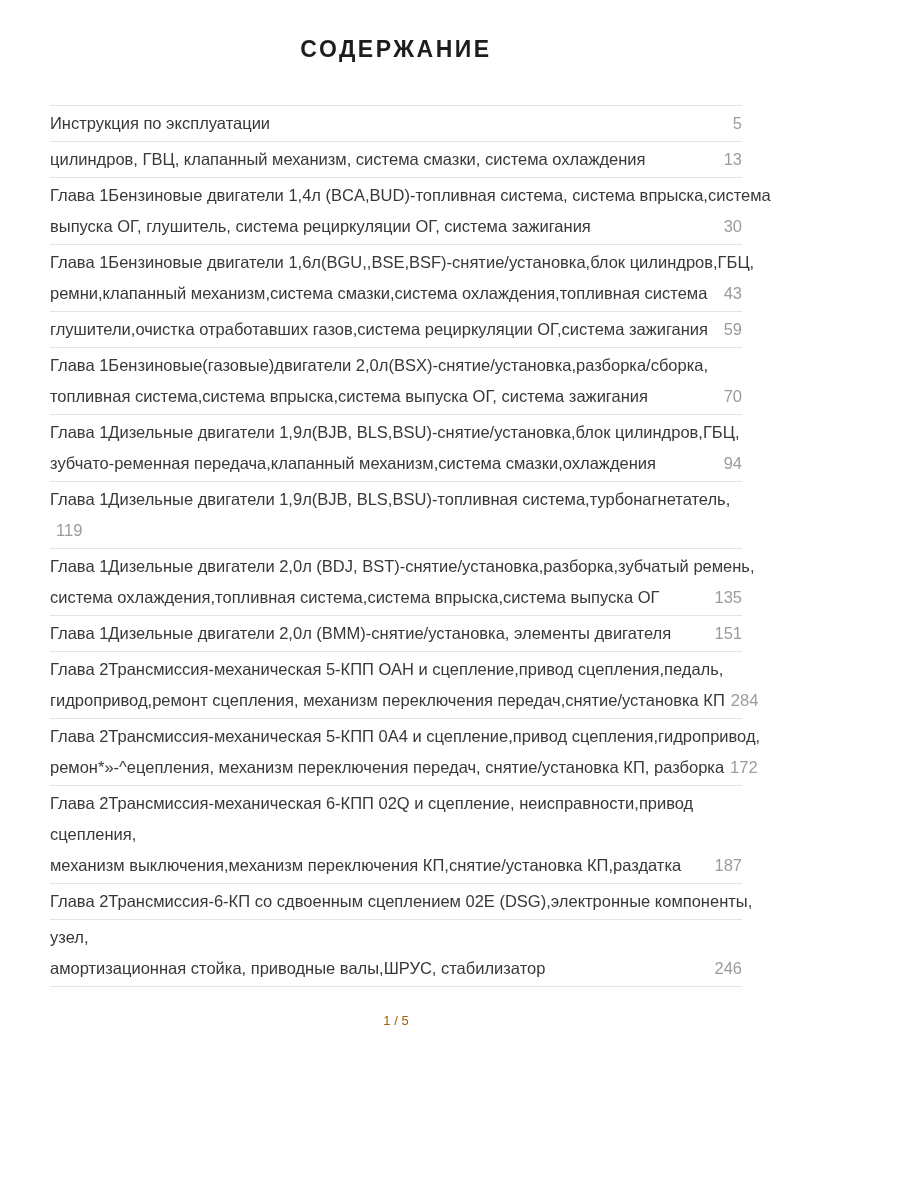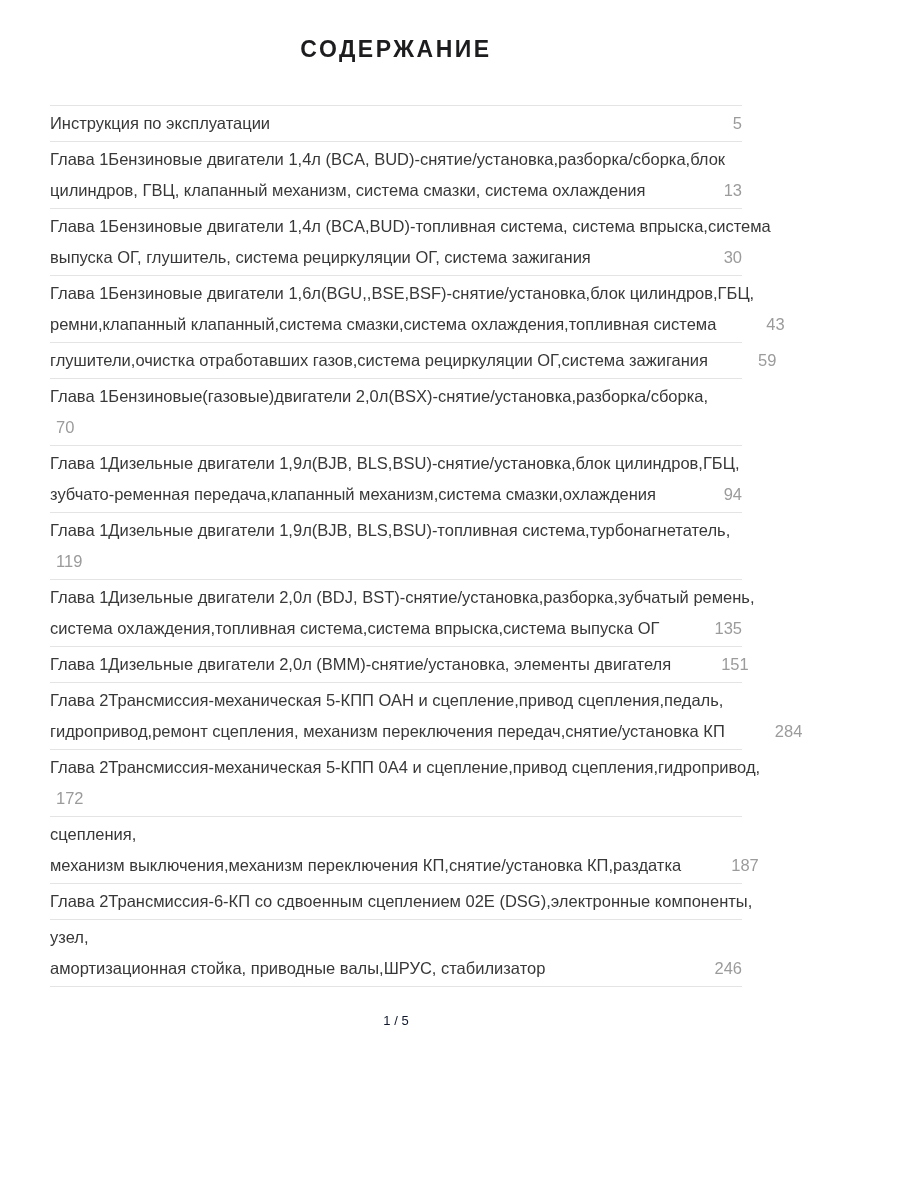--- a/index.html
+++ b/index.html
@@ -30,87 +30,86 @@
   }
   .entry {
     border-bottom: 1px solid #e4e4e4;
     padding: 2px 0;
   }
   .entry-line {
     font-size: 16.5px;
     line-height: 31px;
     color: #383838;
     white-space: nowrap;
-    gap: 44px;
   }
   .entry-last {
     display: flex;
     justify-content: space-between;
     align-items: baseline;
   }
   .entry-text {
     white-space: nowrap;
   }
   .entry-page {
     color: #9b9b9b;
     flex-shrink: 0;
     margin-left: 6px;
     font-size: 16.5px;
   }
   .footer {
     text-align: center;
-    color: #0f172a;
+    color: #a16207;
     font-size: 13px;
     margin-top: 26px;
     padding-bottom: 22px;
   }
 </style>
 </head>
 <body>
 
 <div class="page">
   <h1 class="title">СОДЕРЖАНИЕ</h1>
 
   <div class="toc-list">
       <div class="entry">
         <div class="entry-line entry-last">
           <span class="entry-text">Инструкция по эксплуатации</span>
           <span class="entry-page">5</span>
         </div>
       </div>
       <div class="entry">
-        <div class="entry-line">Глава 1Бензиновые двигатели 1,4л (BCA, BUD)-снятие/установка,разборка/сборка,блок</div>
         <div class="entry-line entry-last">
           <span class="entry-text">цилиндров, ГВЦ, клапанный механизм, система смазки, система охлаждения</span>
           <span class="entry-page">13</span>
         </div>
       </div>
       <div class="entry">
         <div class="entry-line">Глава 1Бензиновые двигатели 1,4л (BCA,BUD)-топливная система, система впрыска,система</div>
         <div class="entry-line entry-last">
           <span class="entry-text">выпуска ОГ, глушитель, система рециркуляции ОГ, система зажигания</span>
           <span class="entry-page">30</span>
         </div>
       </div>
       <div class="entry">
         <div class="entry-line">Глава 1Бензиновые двигатели 1,6л(BGU,,BSE,BSF)-снятие/установка,блок цилиндров,ГБЦ,</div>
         <div class="entry-line entry-last">
-          <span class="entry-text">ремни,клапанный клапанный,система смазки,система охлаждения,топливная система</span>
+          <span class="entry-text">ремни,клапанный механизм,система смазки,система охлаждения,топливная система</span>
           <span class="entry-page">43</span>
         </div>
       </div>
       <div class="entry">
         <div class="entry-line entry-last">
           <span class="entry-text">глушители,очистка отработавших газов,система рециркуляции ОГ,система зажигания</span>
           <span class="entry-page">59</span>
         </div>
       </div>
       <div class="entry">
         <div class="entry-line">Глава 1Бензиновые(газовые)двигатели 2,0л(BSX)-снятие/установка,разборка/сборка,</div>
         <div class="entry-line entry-last">
+          <span class="entry-text">топливная система,система впрыска,система выпуска ОГ, система зажигания</span>
           <span class="entry-page">70</span>
         </div>
       </div>
       <div class="entry">
         <div class="entry-line">Глава 1Дизельные двигатели 1,9л(BJB, BLS,BSU)-снятие/установка,блок цилиндров,ГБЦ,</div>
         <div class="entry-line entry-last">
           <span class="entry-text">зубчато-ременная передача,клапанный механизм,система смазки,охлаждения</span>
           <span class="entry-page">94</span>
         </div>
       </div>
@@ -136,24 +135,26 @@
       <div class="entry">
         <div class="entry-line">Глава 2Трансмиссия-механическая 5-КПП ОАН и сцепление,привод сцепления,педаль,</div>
         <div class="entry-line entry-last">
           <span class="entry-text">гидропривод,ремонт сцепления, механизм переключения передач,снятие/установка КП</span>
           <span class="entry-page">284</span>
         </div>
       </div>
       <div class="entry">
         <div class="entry-line">Глава 2Трансмиссия-механическая 5-КПП 0А4 и сцепление,привод сцепления,гидропривод,</div>
         <div class="entry-line entry-last">
+          <span class="entry-text">ремон*»-^ецепления, механизм переключения передач, снятие/установка КП, разборка</span>
           <span class="entry-page">172</span>
         </div>
       </div>
       <div class="entry">
+        <div class="entry-line">Глава 2Трансмиссия-механическая 6-КПП 02Q и сцепление, неисправности,привод</div>
         <div class="entry-line">сцепления,</div>
         <div class="entry-line entry-last">
           <span class="entry-text">механизм выключения,механизм переключения КП,снятие/установка КП,раздатка</span>
           <span class="entry-page">187</span>
         </div>
       </div>
       <div class="entry">
         <div class="entry-line">Глава 2Трансмиссия-6-КП со сдвоенным сцеплением 02Е (DSG),электронные компоненты,</div>
       </div>
       <div class="entry">

